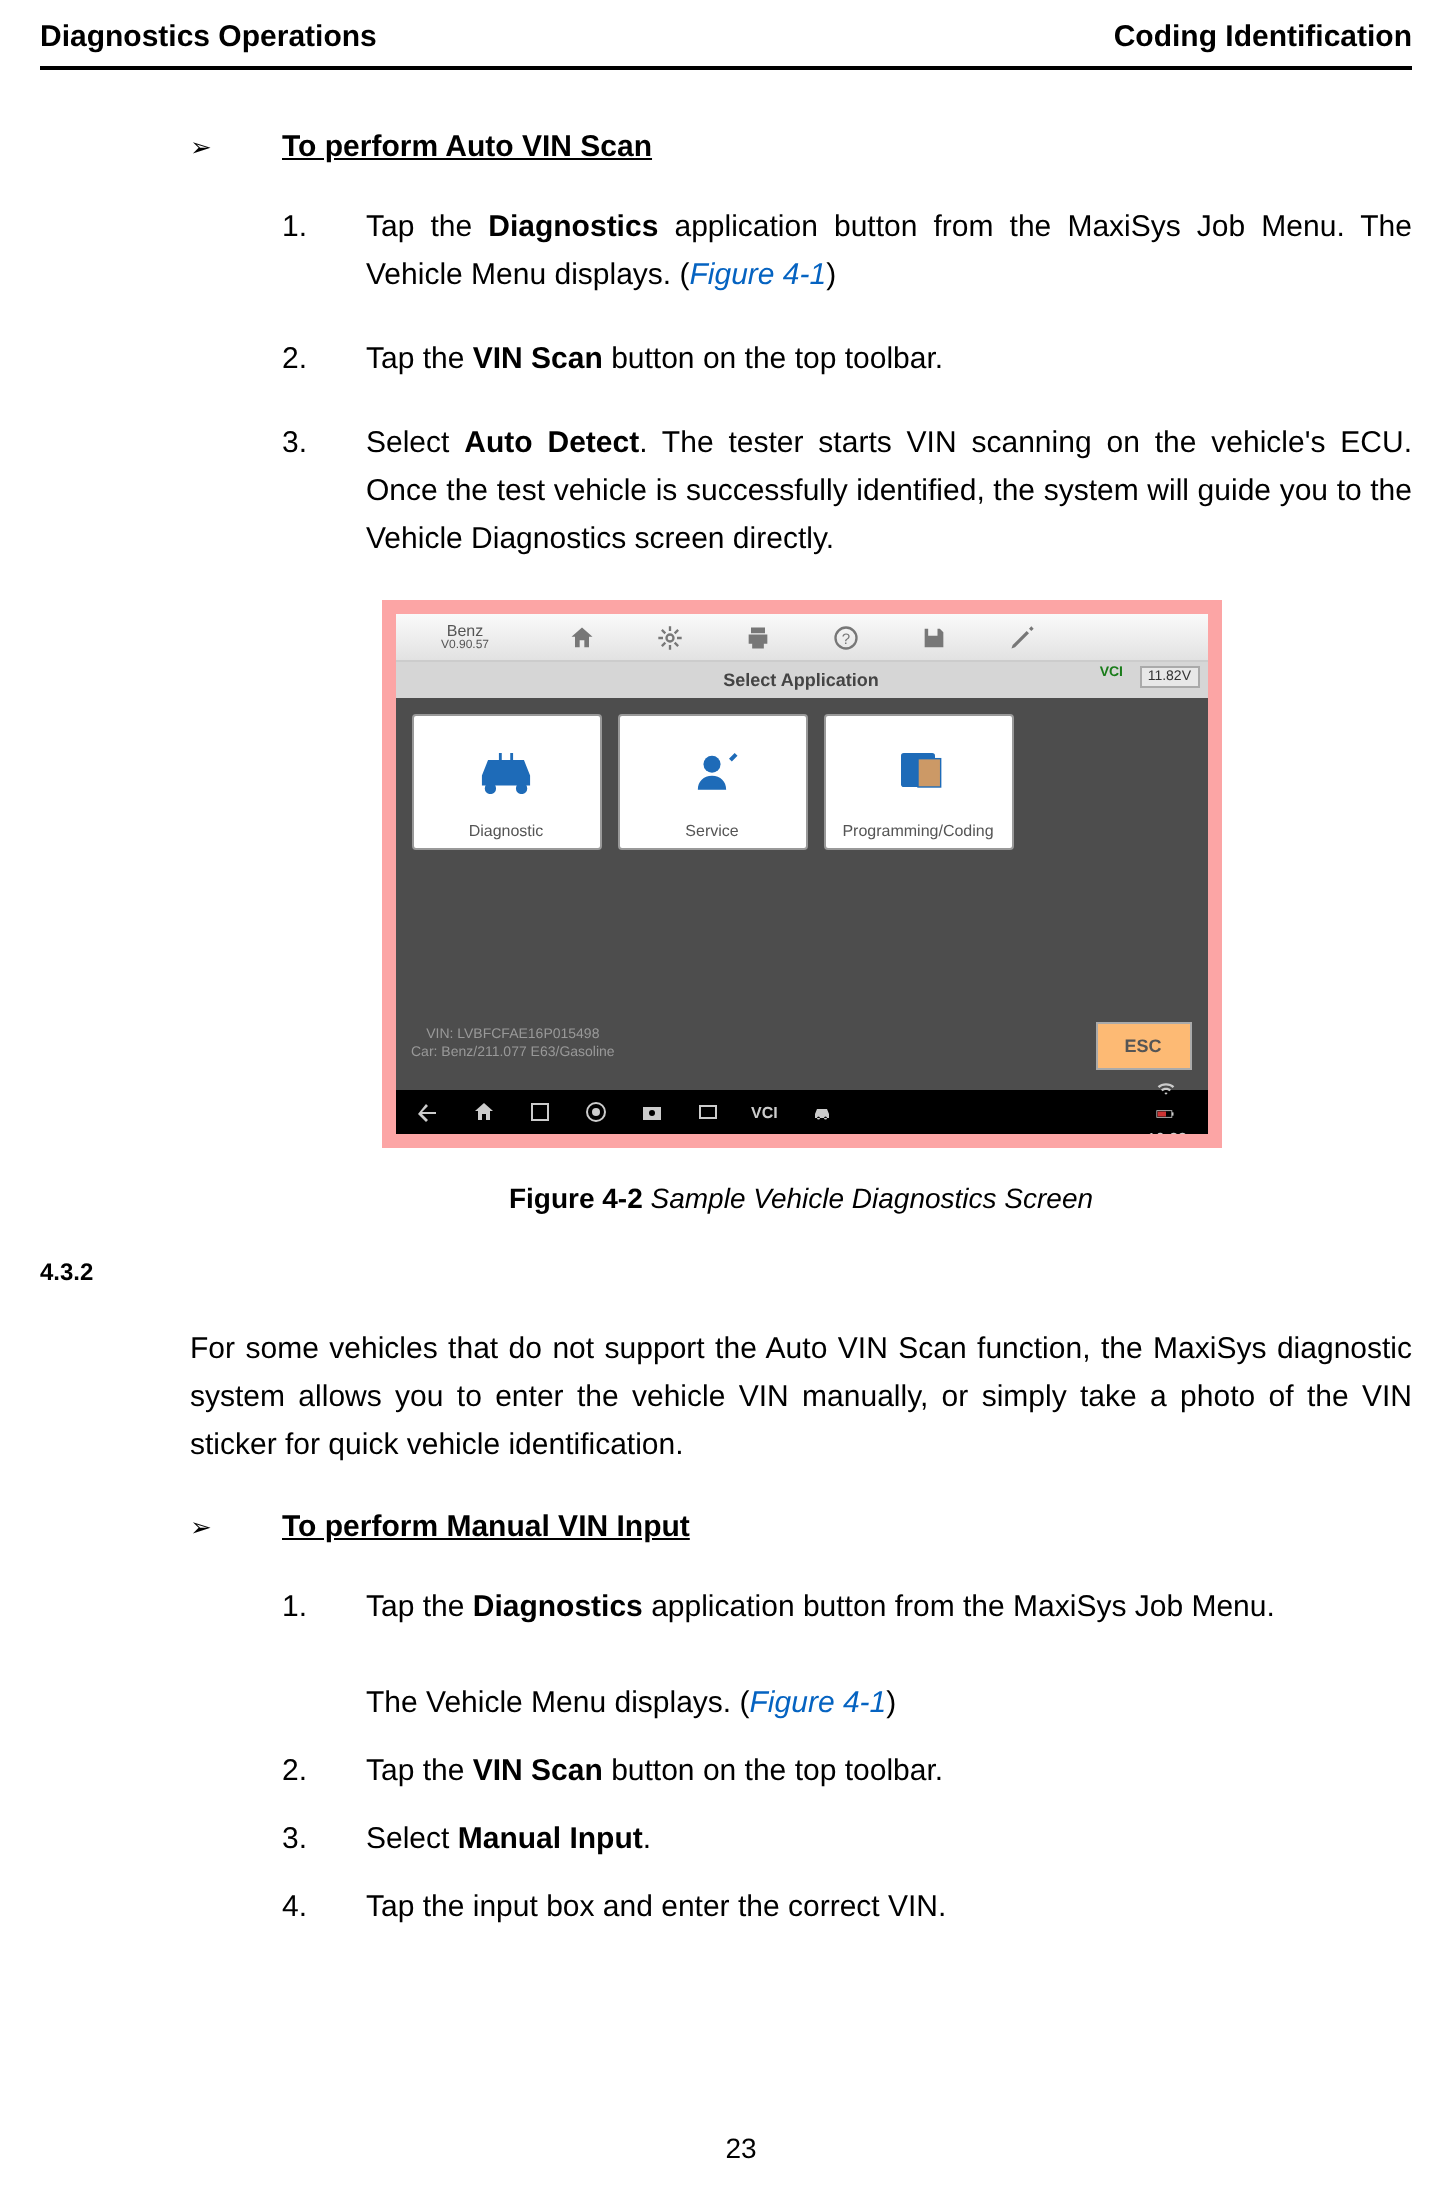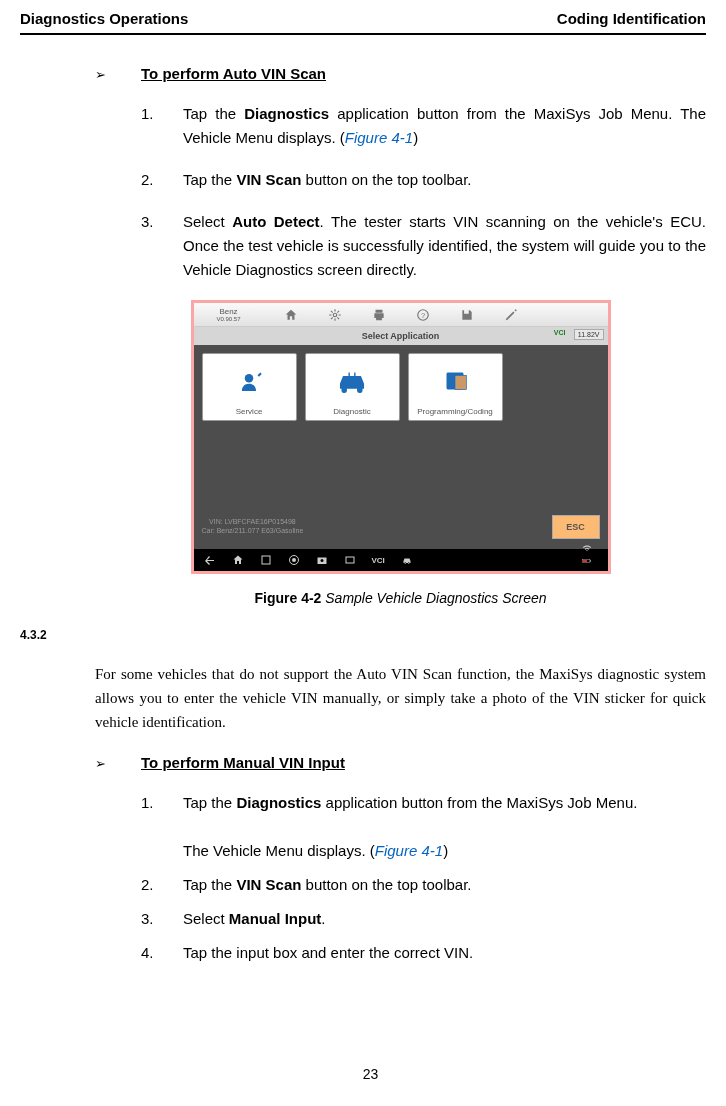--- a/index.html
+++ b/index.html
@@ -73,21 +73,21 @@
     }
     .figure-wrap {
       text-align: center;
       margin-top: 6px;
       margin-bottom: 18px;
     }
     .figure {
       display: inline-block;
       width: 420px;
       height: 274px;
-      border: 3px solid #fca5a5;
+      border: 7px solid #fca5a5;
       background: #4d4d4d;
       margin-bottom: 12px;
       position: relative;
       overflow: hidden;
     }
     .fig-toolbar {
       position: absolute;
       top: 0; left: 0; right: 0;
       height: 24px;
       background: linear-gradient(#fafafa, #e2e2e2);
@@ -245,21 +245,20 @@
       margin-left: -75px;
     }
     .section-num {
       width: 57px;
     }
     .para {
       font-size: 15px;
       line-height: 1.6;
       text-align: justify;
       margin-bottom: 20px;
-      font-family: Liberation Serif, serif;
     }
     .page-num {
       position: absolute;
       bottom: 24px;
       left: 15px;
       right: 0;
       text-align: center;
       font-size: 14px;
     }
   </style>
@@ -329,40 +328,40 @@
             </svg>
         </div>
       </div>
       <div class="fig-subbar">
         <span>Select Application</span>
       </div>
       <span class="fig-vci">VCI</span>
       <span class="fig-voltage">11.82V</span>
 
       <div class="fig-tiles">
+        <div class="fig-tile">
+          <div class="fig-tile-icon">
+            <svg viewBox="0 0 48 32">
+                <path fill="currentColor" d="M8 20l4-10h24l4 10v6H8zM13 26a3 3 0 100 6 3 3 0 000-6zM35 26a3 3 0 100 6 3 3 0 000-6zM20 4v6M28 4v6" stroke="currentColor" stroke-width="2"></path>
+              </svg>
+          </div>
+          <span>Diagnostic</span>
+        </div>
         <div class="fig-tile">
           <div class="fig-tile-icon">
             <svg viewBox="0 0 48 32">
                 <circle cx="24" cy="12" r="6" fill="currentColor"></circle>
                 <path fill="currentColor" d="M14 30c0-6 4-10 10-10s10 4 10 10zM36 8l4-4 2 2-4 4z"></path>
               </svg>
           </div>
           <span>Service</span>
         </div>
         <div class="fig-tile">
           <div class="fig-tile-icon">
             <svg viewBox="0 0 48 32">
-                <path fill="currentColor" d="M8 20l4-10h24l4 10v6H8zM13 26a3 3 0 100 6 3 3 0 000-6zM35 26a3 3 0 100 6 3 3 0 000-6zM20 4v6M28 4v6" stroke="currentColor" stroke-width="2"></path>
-              </svg>
-          </div>
-          <span>Diagnostic</span>
-        </div>
-        <div class="fig-tile">
-          <div class="fig-tile-icon">
-            <svg viewBox="0 0 48 32">
                 <rect x="12" y="4" width="24" height="24" rx="2" fill="currentColor"></rect>
                 <rect x="24" y="8" width="16" height="20" fill="#c96" stroke="currentColor"></rect>
               </svg>
           </div>
           <span>Programming/Coding</span>
         </div>
       </div>
 
       <div class="fig-vin-area">
         <div>VIN: LVBFCFAE16P015498</div>

